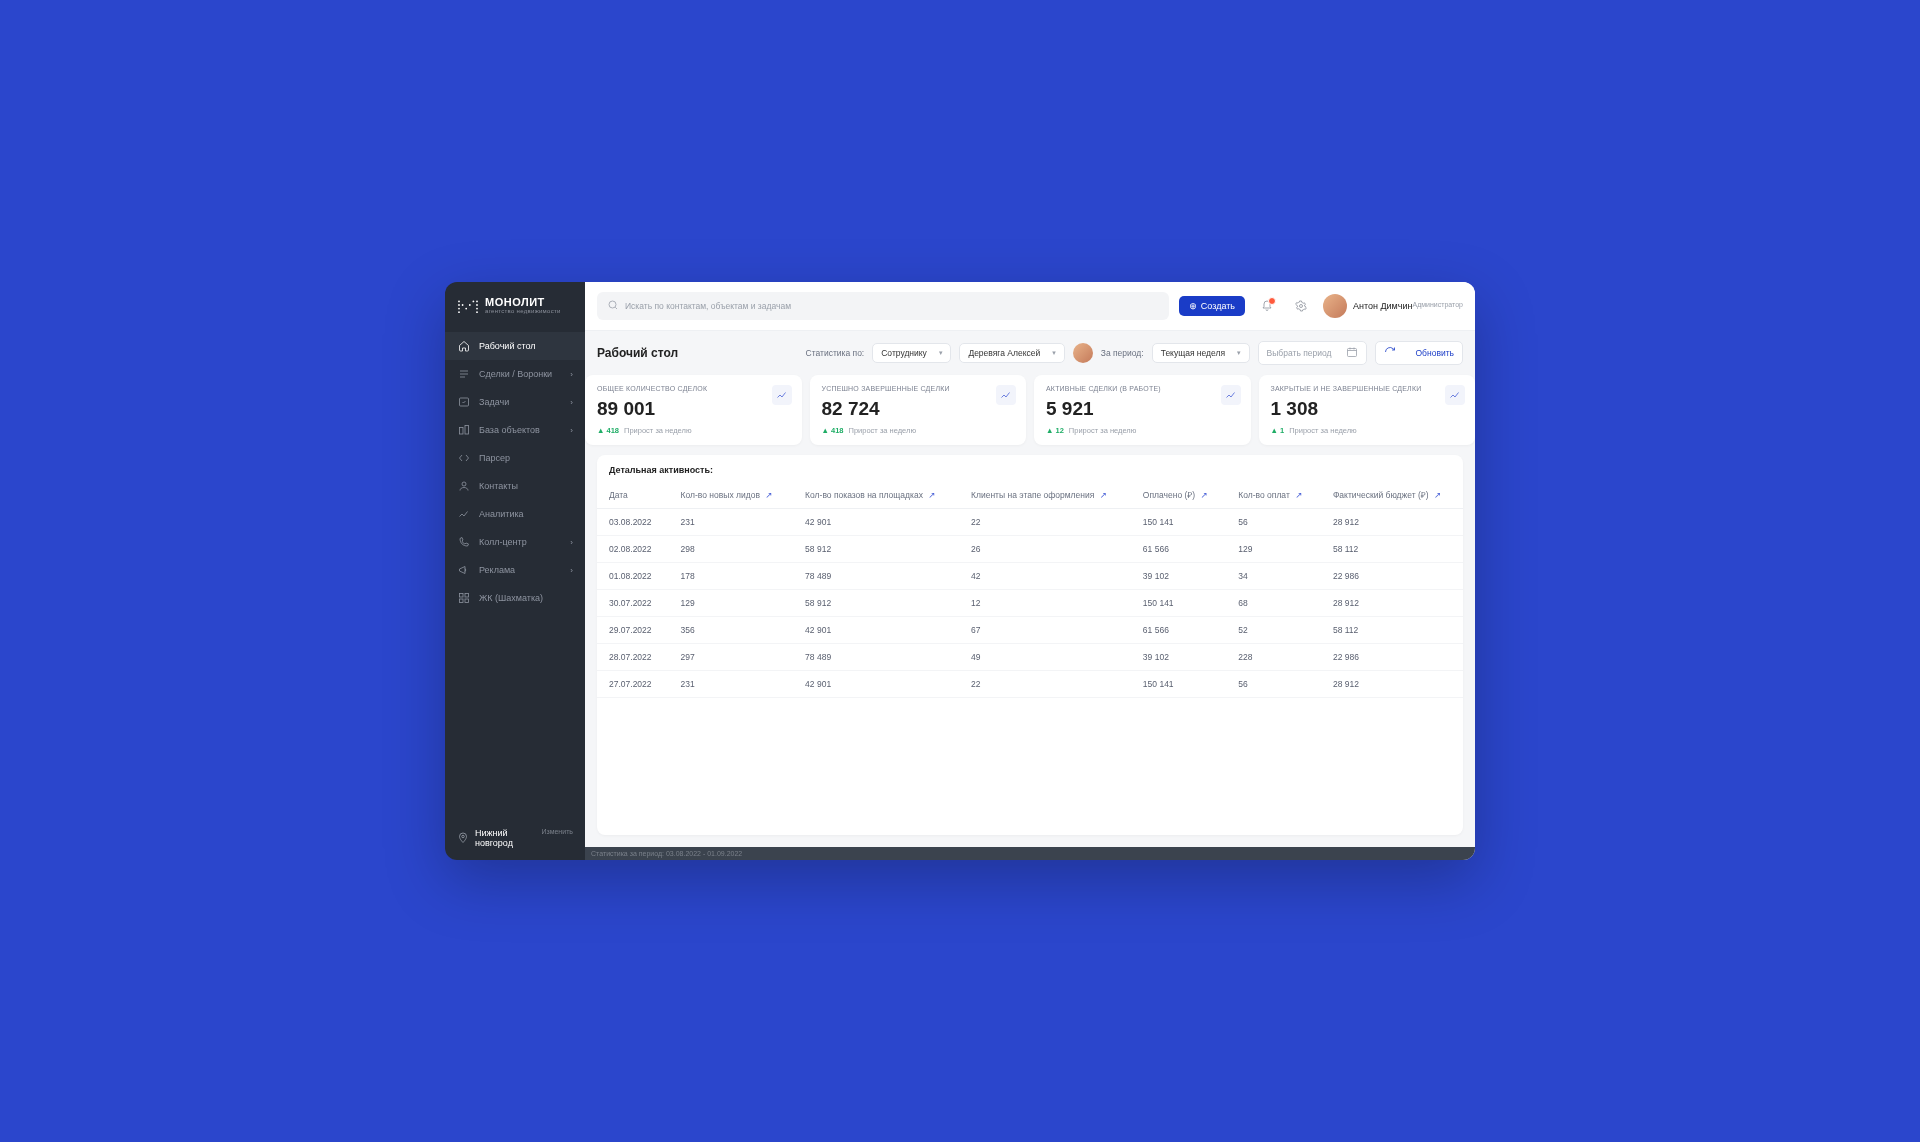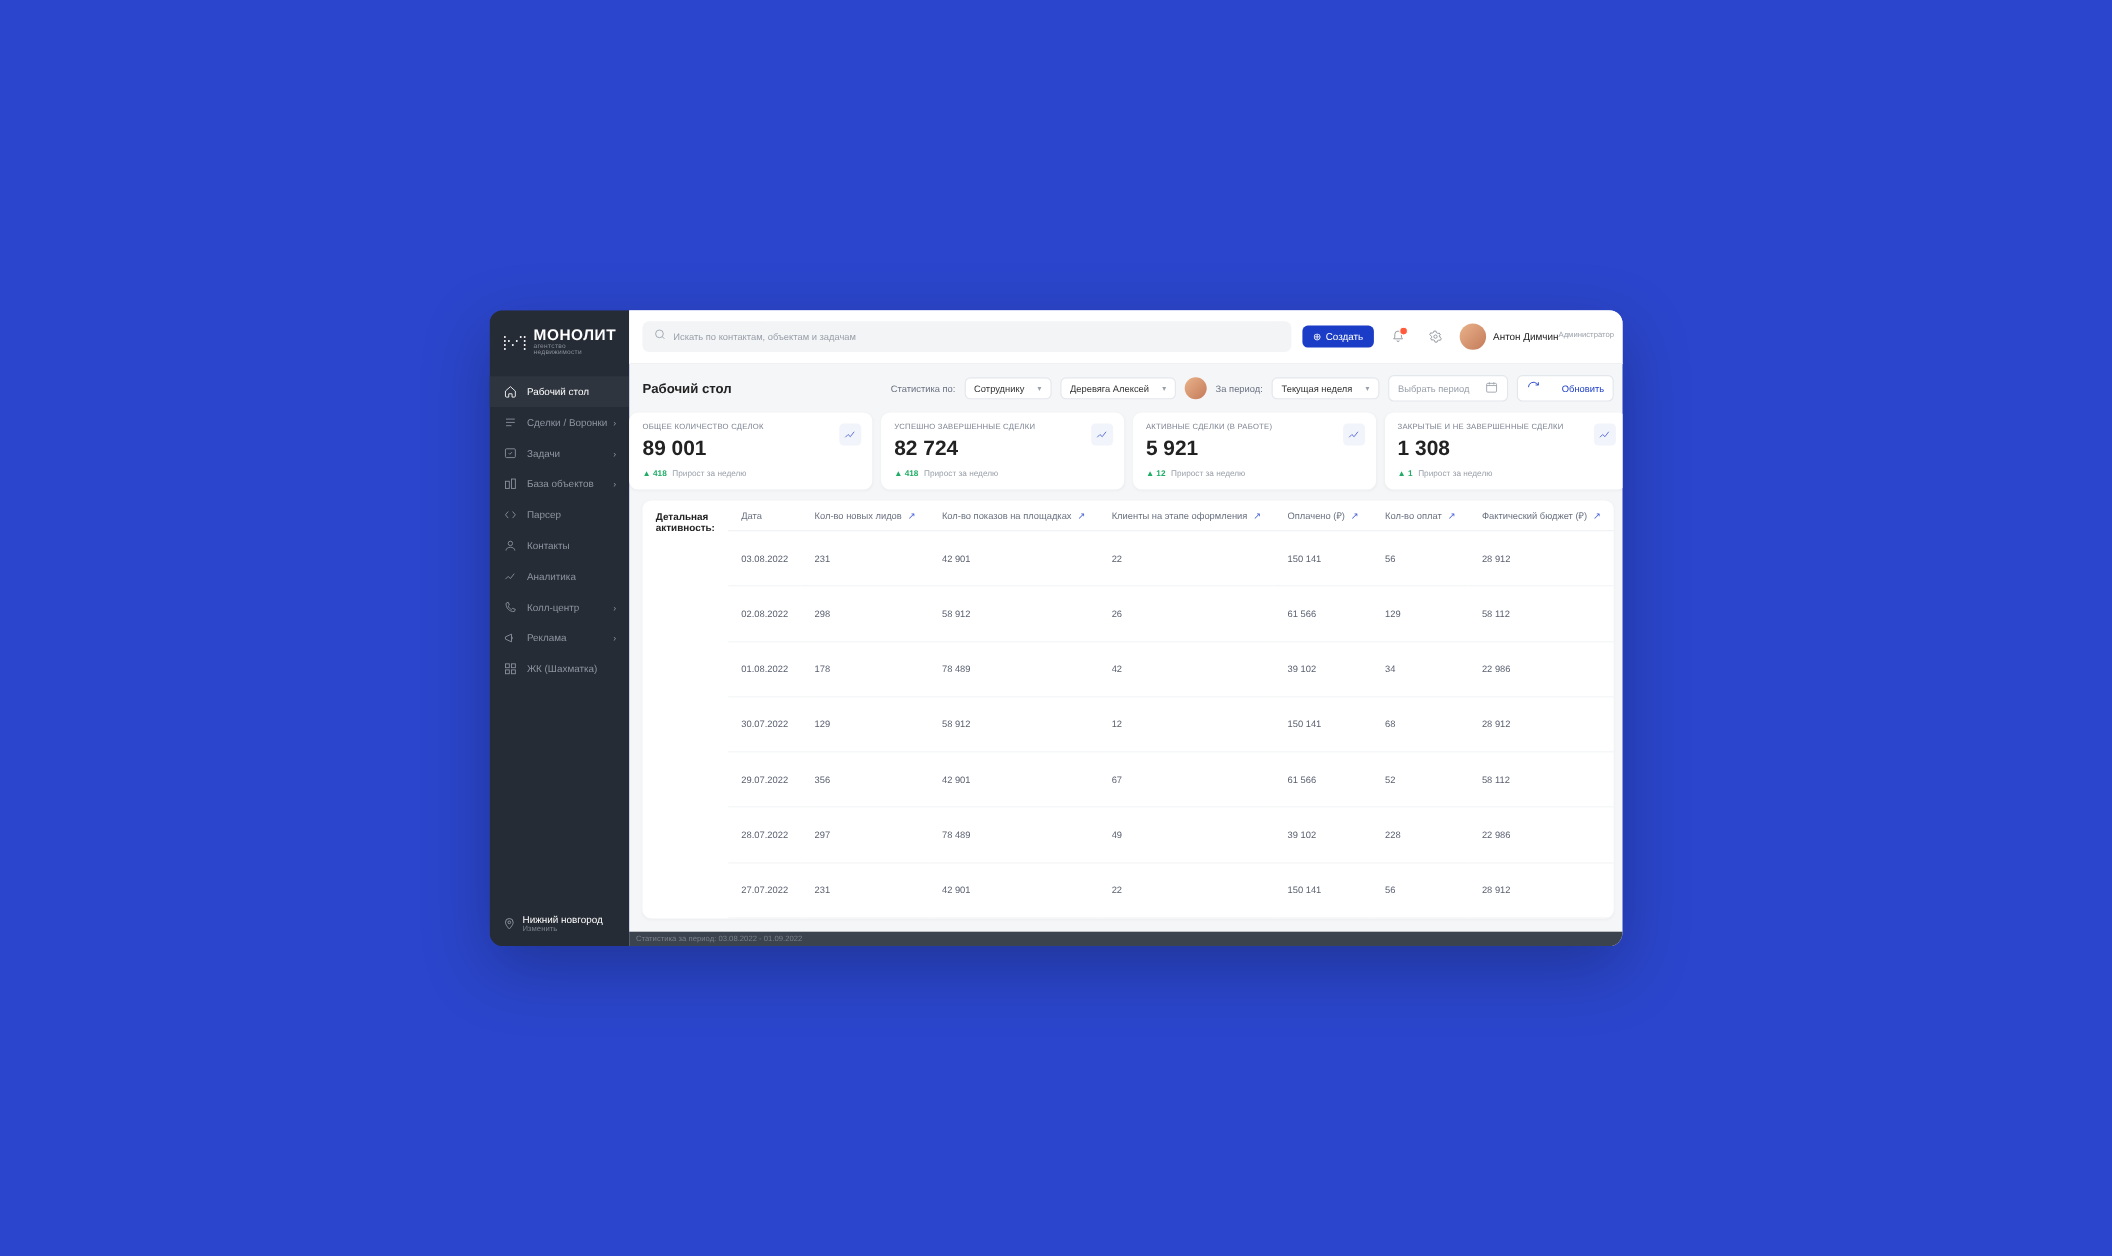--- a/index.html
+++ b/index.html
@@ -3,31 +3,31 @@
 <meta charset="utf-8">
 <style>
 * { margin:0; padding:0; box-sizing:border-box; font-family:-apple-system,BlinkMacSystemFont,"Segoe UI",sans-serif; }
 body { background:#2b46cc; width:1920px; height:1142px; display:flex; align-items:center; justify-content:center; }
 .app-frame { width:1030px; height:578px; display:flex; border-radius:12px; overflow:hidden; box-shadow:0 20px 60px rgba(0,0,0,.25); }
 .sidebar { width:140px; background:#262c35; color:#9da3ad; display:flex; flex-direction:column; font-size:9px; }
 .logo-block { padding:14px 12px 18px 12px; display:flex; align-items:center; gap:6px; }
 .logo-mark { width:22px; height:18px; display:flex; align-items:center; justify-content:center; }
 .logo-mark svg { width:22px; height:18px; }
 .logo-text { display:flex; flex-direction:column; color:#fff; }
-.logo-title { font-weight:600; letter-spacing:.5px; font-size:14px; }
+.logo-title { font-weight:600; letter-spacing:.5px; font-size:11px; }
 .logo-sub { font-size:6px; color:#8a8f99; letter-spacing:.3px; }
 .navmenu { flex:1; }
 .nav-item { display:flex; align-items:center; padding:7px 12px; cursor:pointer; color:#8e94a0; }
 .nav-item.active { background:#2e353f; color:#fff; }
 .nav-icon { width:14px; height:14px; margin-right:8px; display:flex; align-items:center; justify-content:center; }
 .nav-label { flex:1; font-size:9px; }
 .nav-arrow { font-size:8px; }
 .sidebar-foot { padding:12px; display:flex; align-items:center; gap:6px; }
 .pin-icon { width:12px; height:12px; display:flex; align-items:center; justify-content:center; }
-.city-block { display:flex; flex-direction:column; }
+.city-block { display:flex; flex-direction:row; }
 .city-name { color:#fff; font-size:9px; }
 .city-change { font-size:7px; color:#7a808a; }
 
 .main { flex:1; background:#f5f6f8; display:flex; flex-direction:column; position:relative; }
 .topbar { display:flex; align-items:center; gap:10px; padding:10px 12px; background:#fff; border-bottom:1px solid #eef0f3; }
 .searchbox { flex:1; background:#f3f4f6; border-radius:6px; display:flex; align-items:center; padding:5px 10px; }
 .searchbox input { border:none; background:transparent; outline:none; font-size:8.5px; color:#333; flex:1; }
 .searchbox input::placeholder { color:#9aa0aa; }
 .btn-create { background:#1a3cc7; color:#fff; border:none; border-radius:5px; padding:5px 10px; font-size:9px; display:flex; align-items:center; gap:4px; cursor:pointer; }
 .top-iconbtn { width:24px; height:24px; display:flex; align-items:center; justify-content:center; border-radius:5px; cursor:pointer; position:relative; }
@@ -48,21 +48,21 @@
 .btn-refresh { background:#fff; border:1px solid #e3e6eb; border-radius:5px; padding:4px 8px; font-size:8.5px; color:#1a3cc7; display:flex; align-items:center; gap:20px; cursor:pointer; }
 
 .cards { display:flex; gap:8px; padding:10px 0; }
 .kpi-card { flex:1; background:#fff; border-radius:8px; padding:10px 12px; position:relative; box-shadow:0 1px 3px rgba(0,0,0,.04); }
 .kpi-label { font-size:7px; color:#7c8291; text-transform:uppercase; letter-spacing:.2px; margin-bottom:6px; }
 .kpi-value { font-size:19px; font-weight:700; color:#222; margin-bottom:6px; }
 .kpi-delta { font-size:7.5px; color:#9aa0aa; display:flex; align-items:center; gap:5px; }
 .kpi-delta .up { color:#1fad66; font-weight:600; }
 .kpi-chartbtn { position:absolute; top:10px; right:10px; width:20px; height:20px; background:#f2f4fb; border-radius:4px; display:flex; align-items:center; justify-content:center; cursor:pointer; color:#4a62d8; }
 
-.detail-section { margin:0 12px 12px 12px; background:#fff; border-radius:8px; flex:1; display:flex; overflow:hidden; box-shadow:0 1px 3px rgba(0,0,0,.04); }
+.detail-section { margin:0 12px 12px 12px; background:#fff; border-radius:8px; flex:1; display:flex; flex-direction:column; overflow:hidden; box-shadow:0 1px 3px rgba(0,0,0,.04); }
 .detail-head { padding:10px 12px 6px 12px; font-size:9px; font-weight:600; color:#222; }
 .tbl { width:100%; border-collapse:collapse; font-size:8.5px; }
 .tbl th { text-align:left; padding:8px 12px; color:#6a7180; font-weight:400; border-bottom:1px solid #eef0f3; white-space:nowrap; }
 .tbl th .trend { color:#4a62d8; margin-left:3px; }
 .tbl td { padding:8px 12px; color:#5a6070; border-bottom:1px solid #f3f4f6; }
 
 .footer-note { font-size:7px; color:#7a808a; padding:3px 6px; background:#3b434e; margin-top:auto; }
 .ico { width:12px; height:12px; fill:none; stroke:currentColor; stroke-width:1.6; }
 </style>
 </head>

